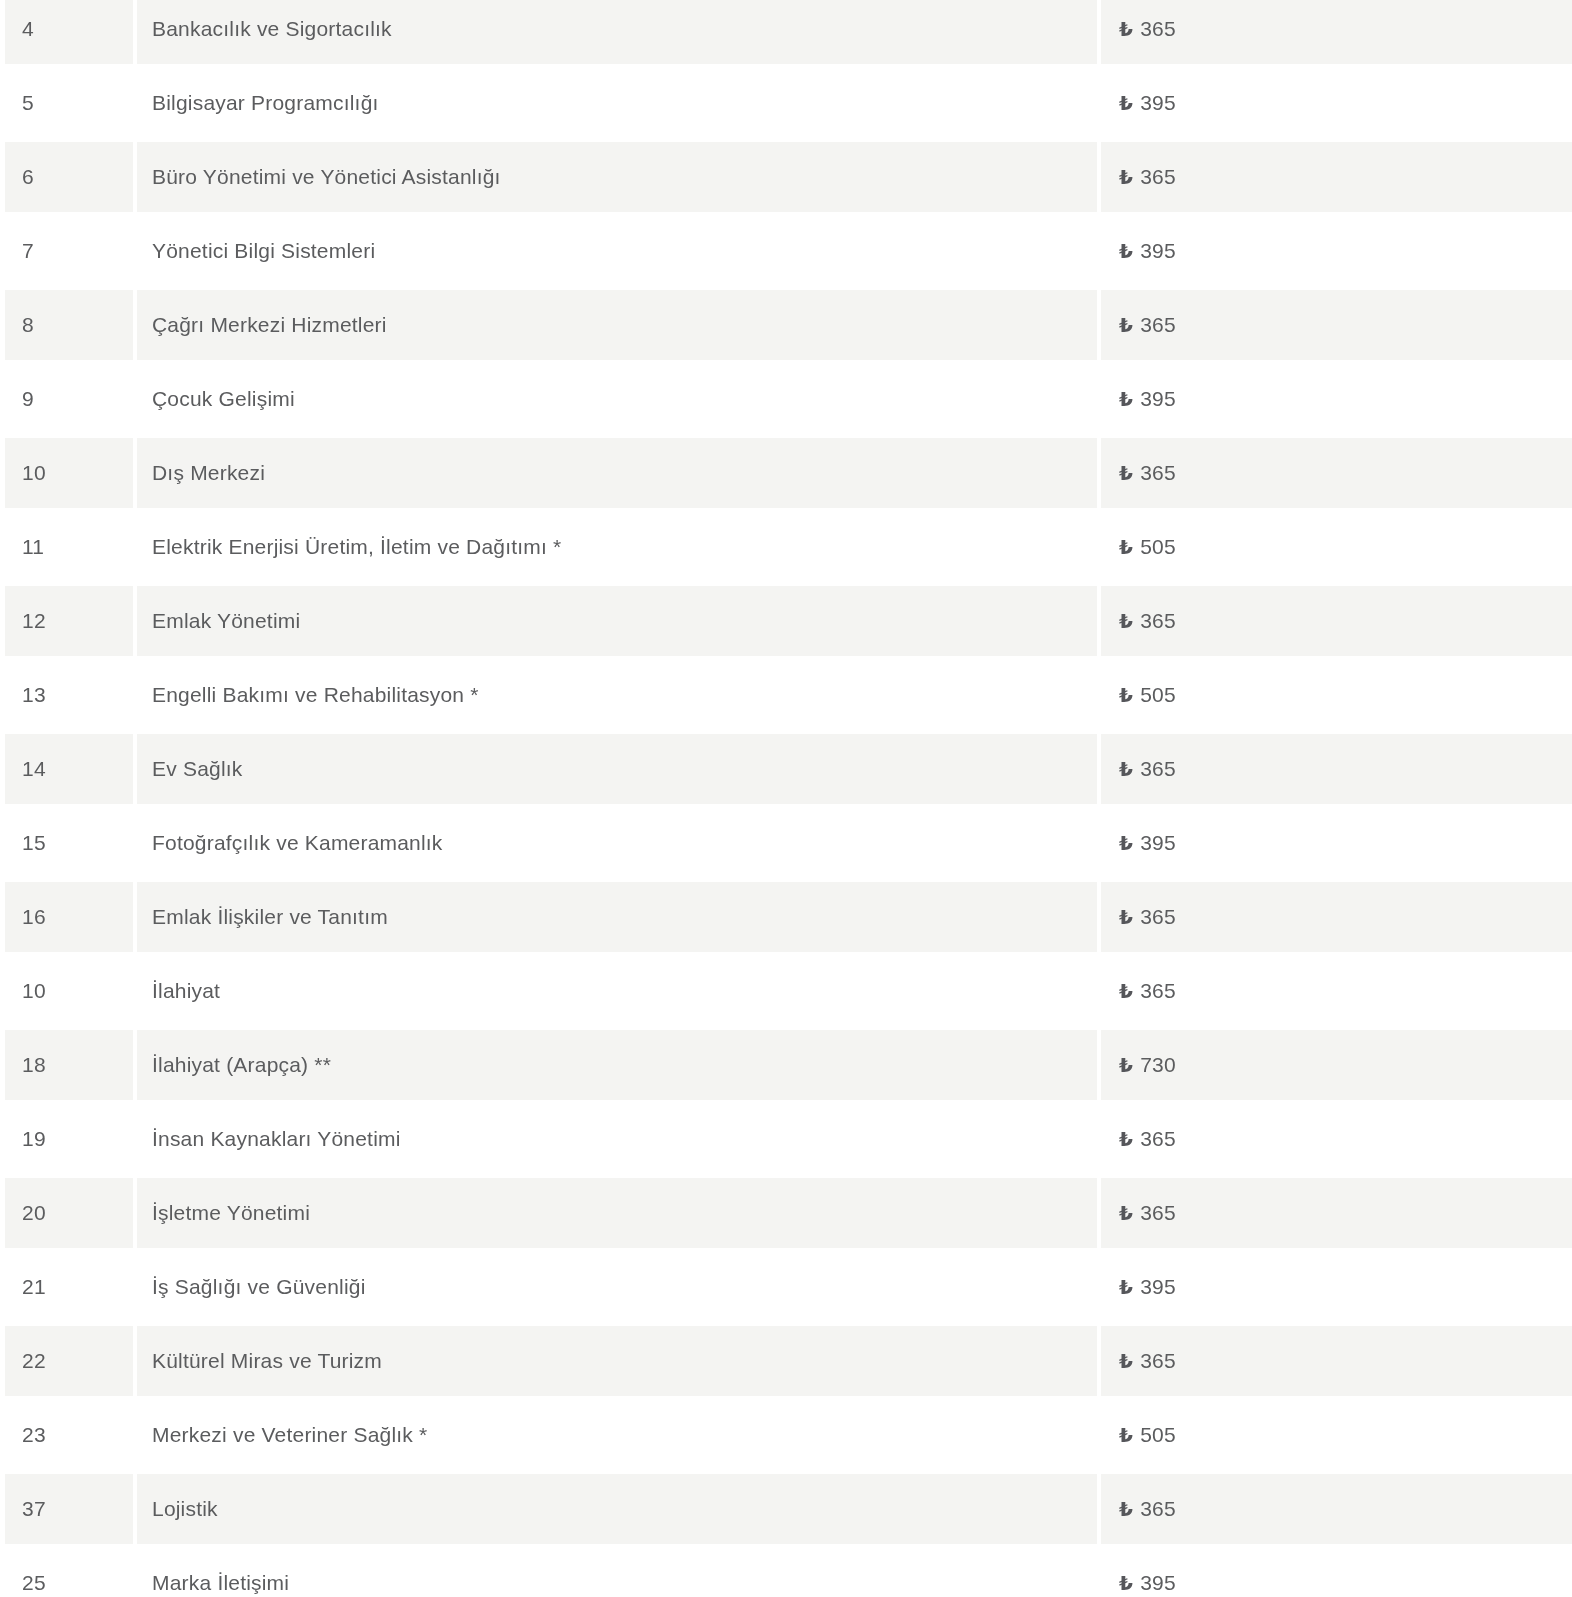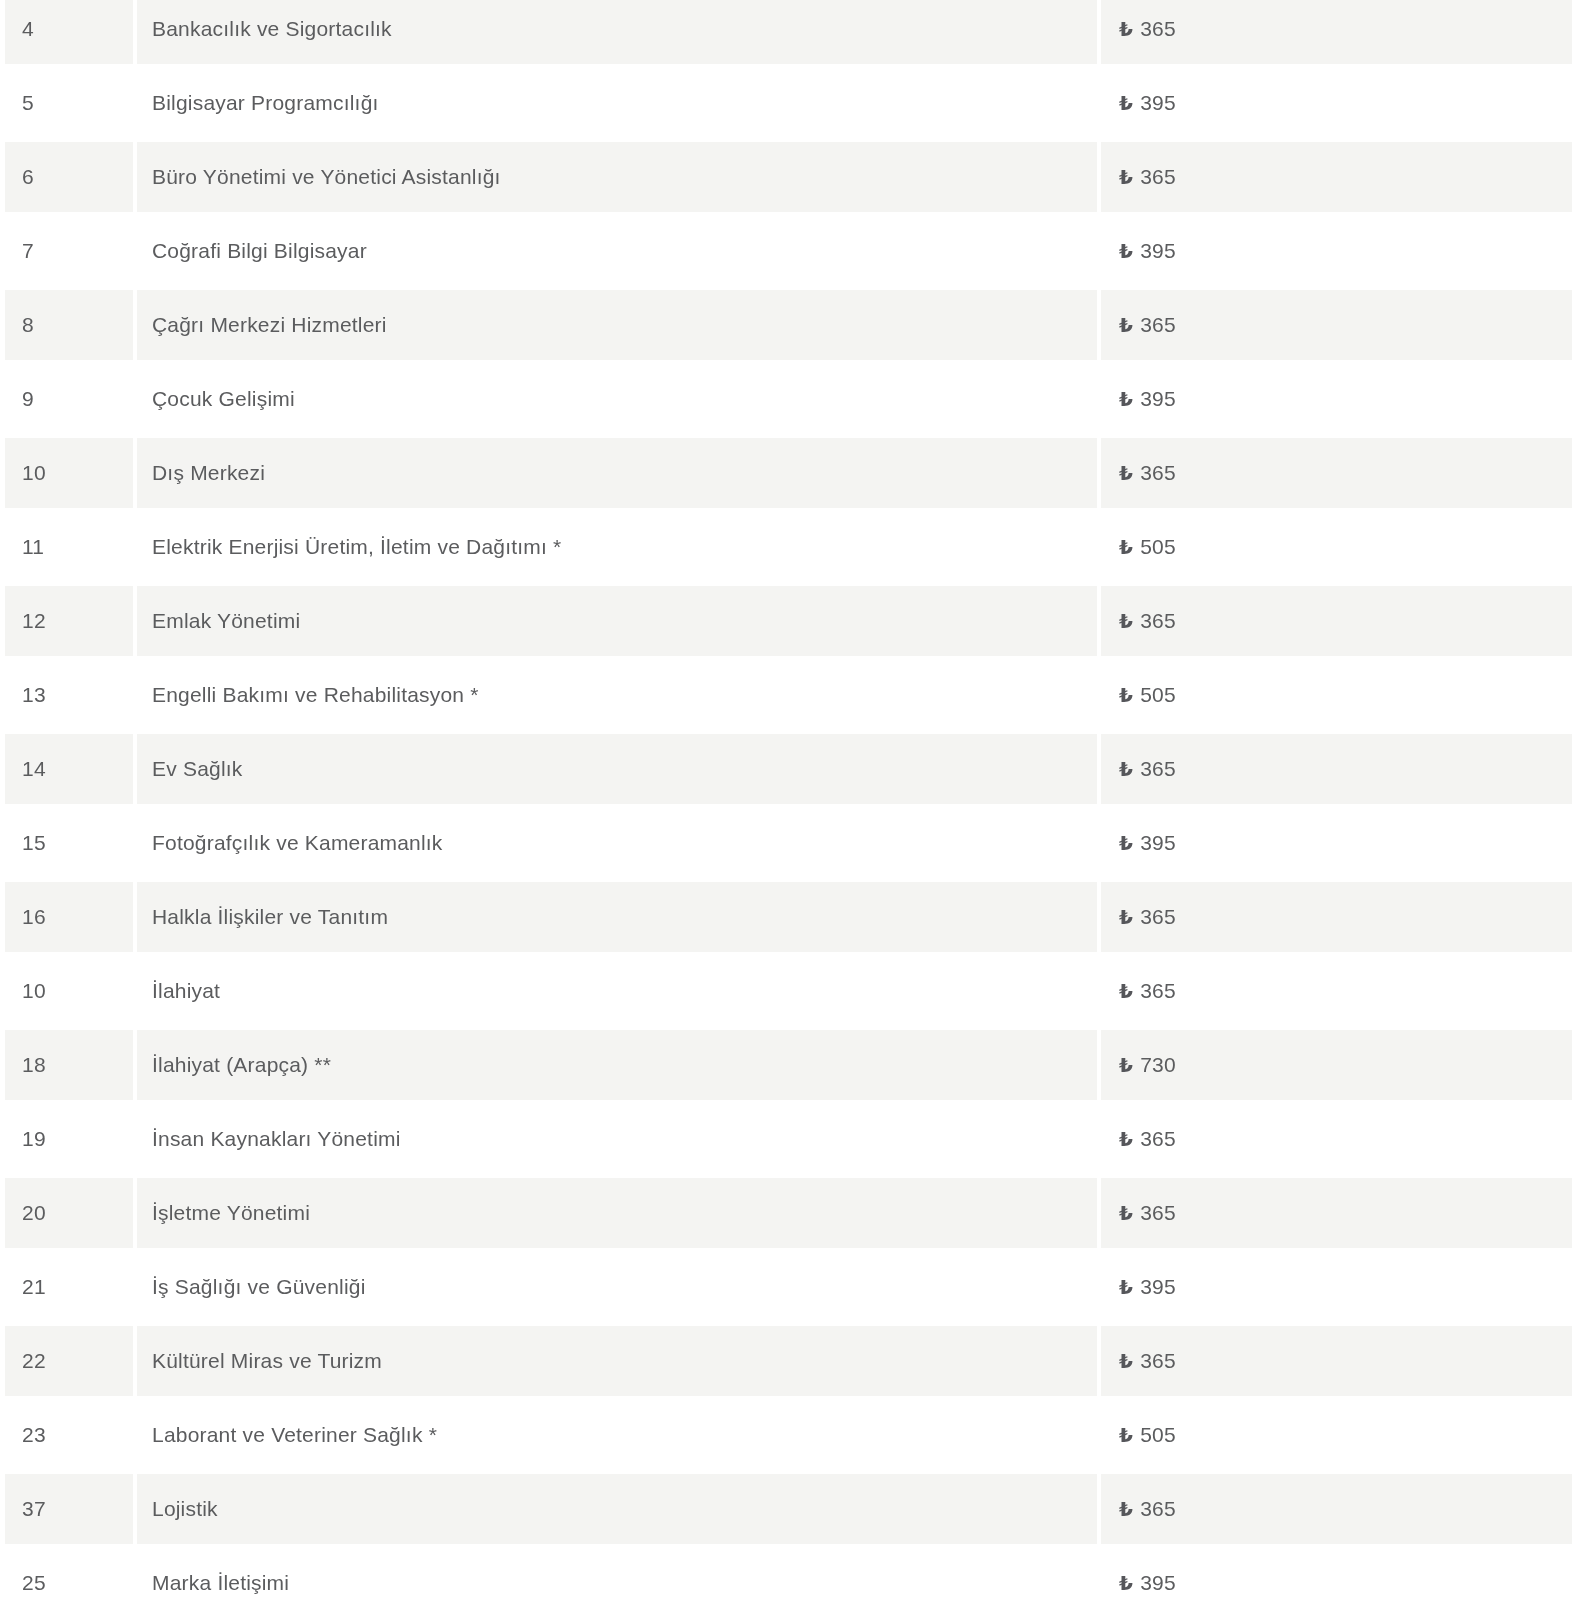--- a/index.html
+++ b/index.html
@@ -59,21 +59,21 @@
         <td class="col-name">Bilgisayar Programcılığı</td>
         <td class="col-price"><span class="lira">₺</span><span class="price-value">395</span></td>
       </tr>
       <tr class="stripe">
         <td class="col-no">6</td>
         <td class="col-name">Büro Yönetimi ve Yönetici Asistanlığı</td>
         <td class="col-price"><span class="lira">₺</span><span class="price-value">365</span></td>
       </tr>
       <tr>
         <td class="col-no">7</td>
-        <td class="col-name">Coğrafi Bilgi Bilgisayar</td>
+        <td class="col-name">Yönetici Bilgi Sistemleri</td>
         <td class="col-price"><span class="lira">₺</span><span class="price-value">395</span></td>
       </tr>
       <tr class="stripe">
         <td class="col-no">8</td>
         <td class="col-name">Çağrı Merkezi Hizmetleri</td>
         <td class="col-price"><span class="lira">₺</span><span class="price-value">365</span></td>
       </tr>
       <tr>
         <td class="col-no">9</td>
         <td class="col-name">Çocuk Gelişimi</td>
@@ -104,21 +104,21 @@
         <td class="col-name">Ev Sağlık</td>
         <td class="col-price"><span class="lira">₺</span><span class="price-value">365</span></td>
       </tr>
       <tr>
         <td class="col-no">15</td>
         <td class="col-name">Fotoğrafçılık ve Kameramanlık</td>
         <td class="col-price"><span class="lira">₺</span><span class="price-value">395</span></td>
       </tr>
       <tr class="stripe">
         <td class="col-no">16</td>
-        <td class="col-name">Halkla İlişkiler ve Tanıtım</td>
+        <td class="col-name">Emlak İlişkiler ve Tanıtım</td>
         <td class="col-price"><span class="lira">₺</span><span class="price-value">365</span></td>
       </tr>
       <tr>
         <td class="col-no">10</td>
         <td class="col-name">İlahiyat</td>
         <td class="col-price"><span class="lira">₺</span><span class="price-value">365</span></td>
       </tr>
       <tr class="stripe">
         <td class="col-no">18</td>
         <td class="col-name">İlahiyat (Arapça) **</td>
@@ -139,21 +139,21 @@
         <td class="col-name">İş Sağlığı ve Güvenliği</td>
         <td class="col-price"><span class="lira">₺</span><span class="price-value">395</span></td>
       </tr>
       <tr class="stripe">
         <td class="col-no">22</td>
         <td class="col-name">Kültürel Miras ve Turizm</td>
         <td class="col-price"><span class="lira">₺</span><span class="price-value">365</span></td>
       </tr>
       <tr>
         <td class="col-no">23</td>
-        <td class="col-name">Laborant ve Veteriner Sağlık *</td>
+        <td class="col-name">Merkezi ve Veteriner Sağlık *</td>
         <td class="col-price"><span class="lira">₺</span><span class="price-value">505</span></td>
       </tr>
       <tr class="stripe">
         <td class="col-no">37</td>
         <td class="col-name">Lojistik</td>
         <td class="col-price"><span class="lira">₺</span><span class="price-value">365</span></td>
       </tr>
       <tr>
         <td class="col-no">25</td>
         <td class="col-name">Marka İletişimi</td>

